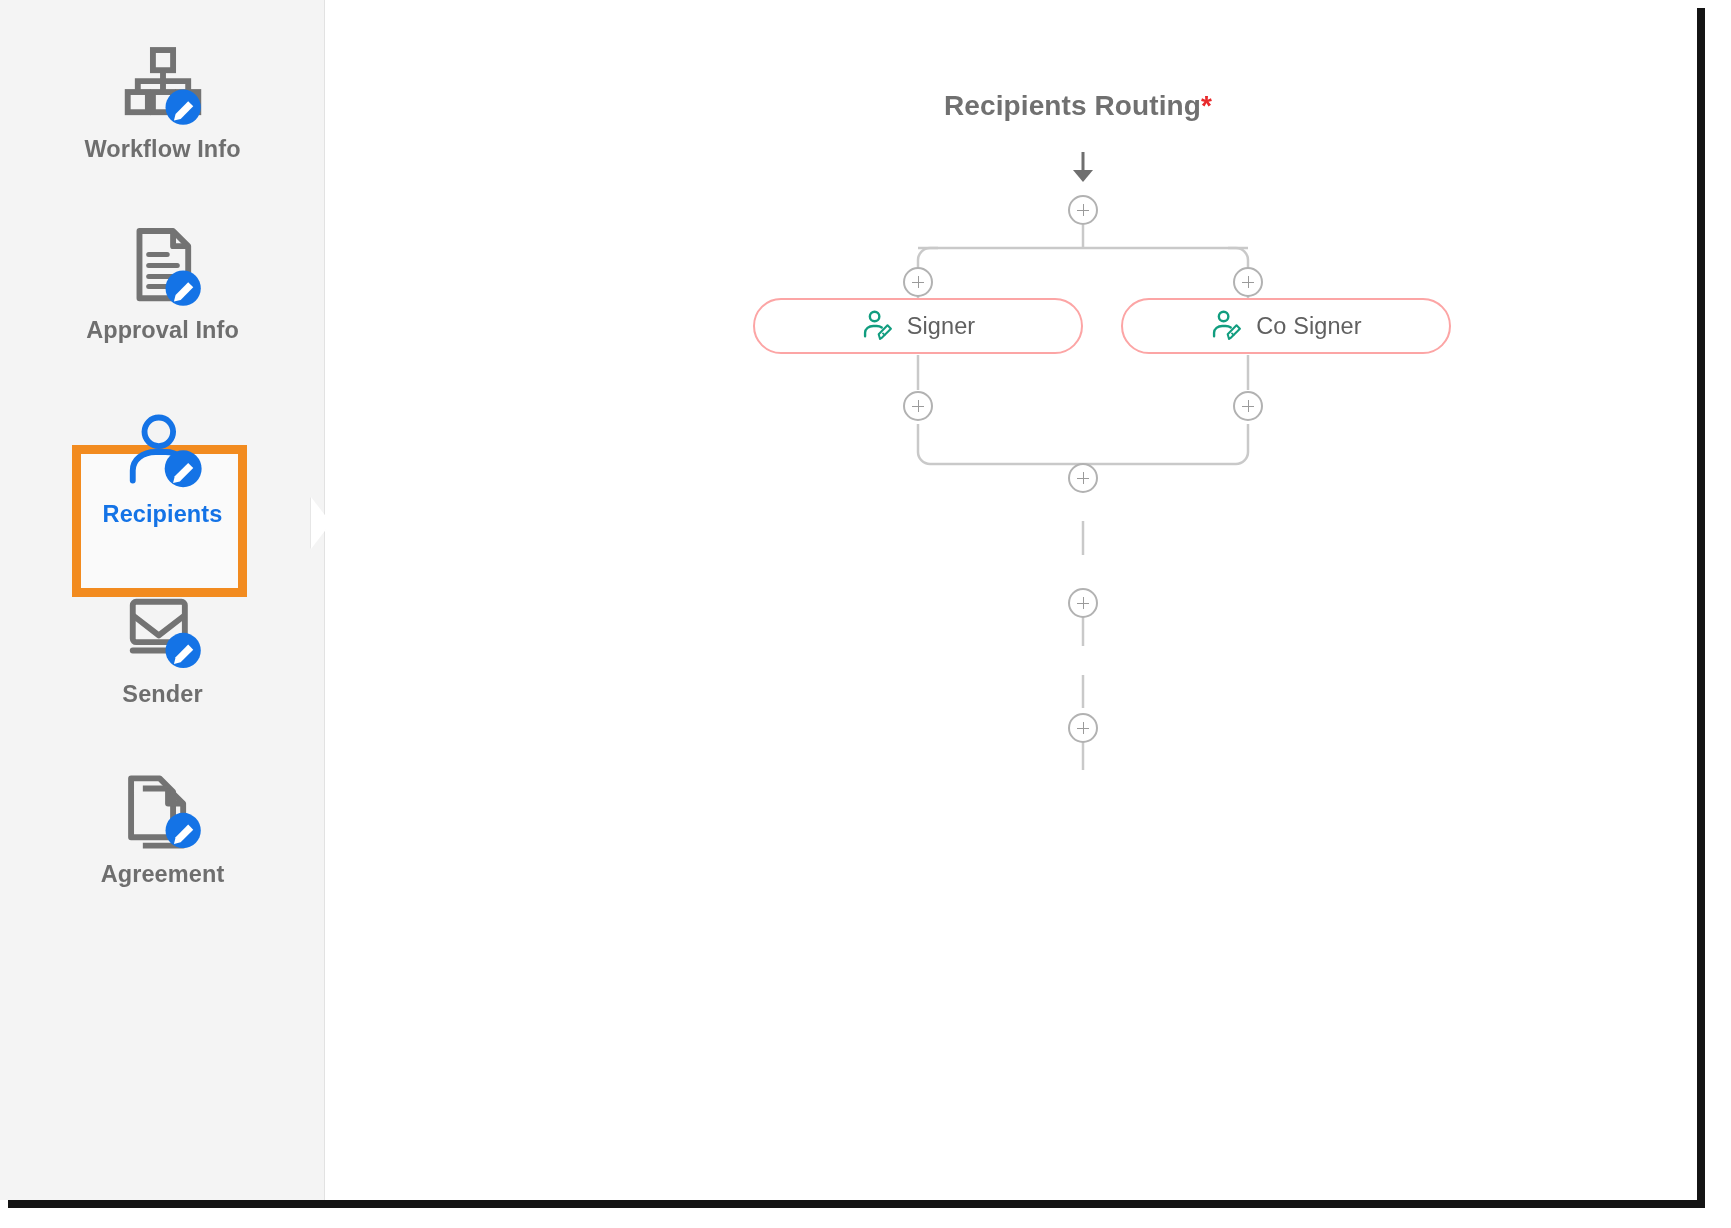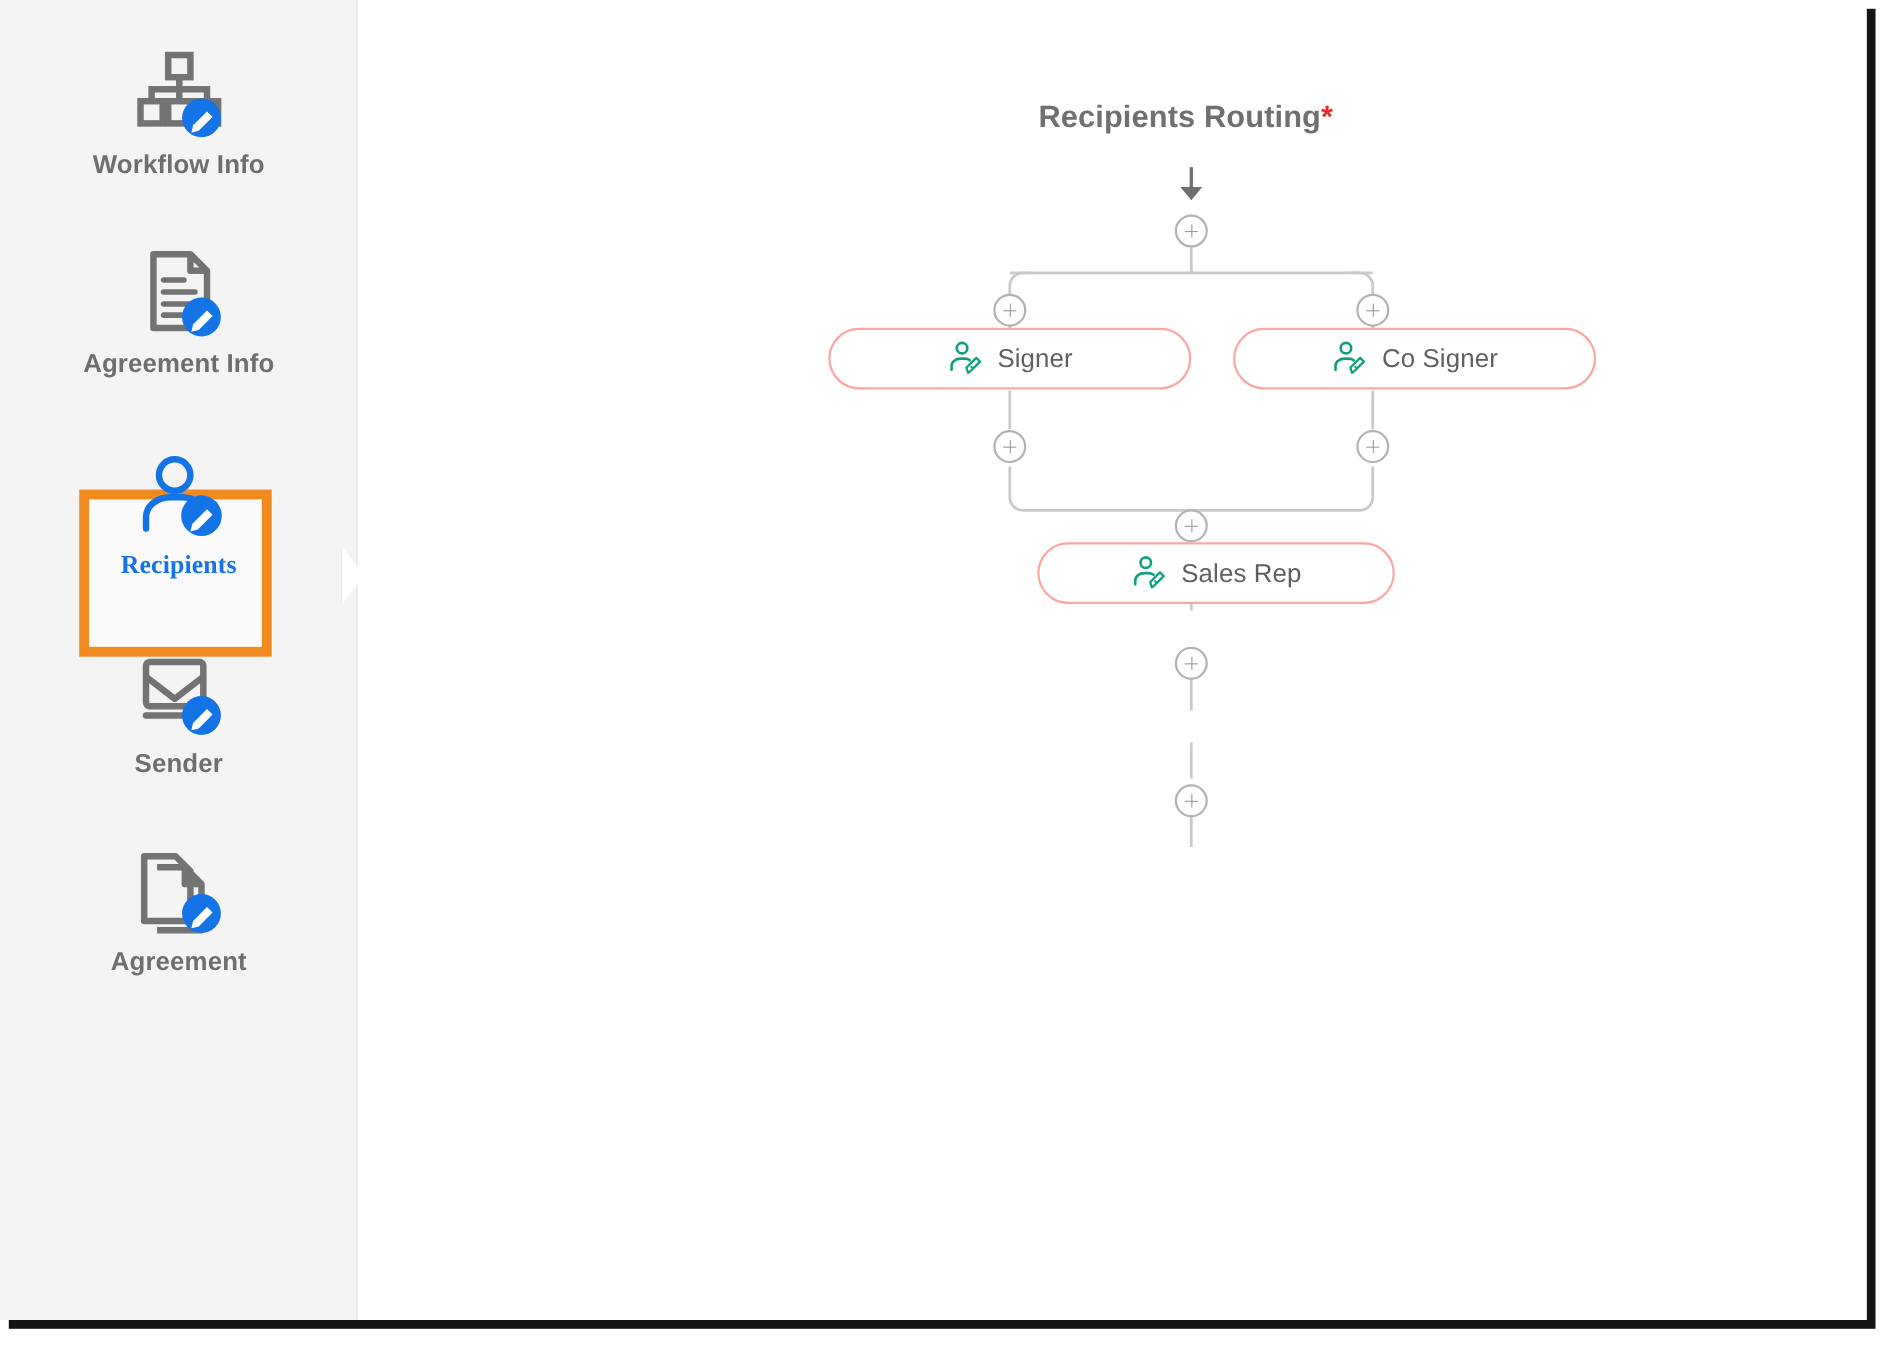--- a/index.html
+++ b/index.html
@@ -187,24 +187,24 @@
           <path d="M62 6 v18 h18" fill="none" stroke="#737373" stroke-width="7" stroke-linejoin="round"></path>
           <g stroke="#737373" stroke-width="6" stroke-linecap="round">
             <path d="M33 34 h22"></path>
               <path d="M33 47 h34"></path>
               <path d="M33 60 h34"></path>
               <path d="M33 72 h22"></path>
           </g>
           <circle cx="74" cy="74" r="21" fill="#1473e6"></circle>
           <path d="M65 82 L80 67 l6 6 l-15 15 l-8 2 z" fill="#ffffff"></path>
         </svg>
-        <span class="nav-label">Agreement Info</span>
-      </div>
-
-      <div class="nav-item selected" style="top:410px;font-family:Liberation Serif, serif;">
+        <span class="nav-label">Approval Info</span>
+      </div>
+
+      <div class="nav-item selected" style="top:410px;">
         <svg class="nav-icon" viewBox="0 0 100 100">
           <circle cx="45" cy="26" r="17" fill="none" stroke="#1473e6" stroke-width="7"></circle>
           <path d="M14 84 v-12 c0-13 12-22 27-22 h12 c7 0 13 2 18 6" fill="none" stroke="#1473e6" stroke-width="7" stroke-linecap="round"></path>
           <circle cx="74" cy="70" r="22" fill="#1473e6"></circle>
           <path d="M64 79 L80 63 l6 6 l-16 16 l-8 2 z" fill="#ffffff"></path>
         </svg>
         <span class="nav-label">Recipients</span>
       </div>
 
       <div class="nav-item" style="top:590px;">
@@ -290,26 +290,17 @@
       <div class="node" style="left:795px; top:298px; width:330px;">
         <svg class="node-icon" viewBox="0 0 100 100">
           <circle cx="40" cy="22" r="14" fill="none" stroke="#119d7f" stroke-width="7"></circle>
           <path d="M12 80 v-10 c0-12 11-20 24-20 h10 c6 0 11 1.6 15 4.6" fill="none" stroke="#119d7f" stroke-width="7" stroke-linecap="round"></path>
           <path d="M56 88 l-4 -14 l26 -26 l10 10 l-26 26 z" fill="none" stroke="#119d7f" stroke-width="6" stroke-linejoin="round"></path>
           <path d="M63 70 l8 8" stroke="#119d7f" stroke-width="5" fill="none"></path>
         </svg>
         <span class="node-label">Co Signer</span>
       </div>
 
-      <div class="node" style="left:617px; top:493px; width:325px;">
-        <svg class="node-icon" viewBox="0 0 100 100">
-          <circle cx="40" cy="22" r="14" fill="none" stroke="#119d7f" stroke-width="7"></circle>
-          <path d="M12 80 v-10 c0-12 11-20 24-20 h10 c6 0 11 1.6 15 4.6" fill="none" stroke="#119d7f" stroke-width="7" stroke-linecap="round"></path>
-          <path d="M56 88 l-4 -14 l26 -26 l10 10 l-26 26 z" fill="none" stroke="#119d7f" stroke-width="6" stroke-linejoin="round"></path>
-          <path d="M63 70 l8 8" stroke="#119d7f" stroke-width="5" fill="none"></path>
-        </svg>
-        <span class="node-label">Sales Rep</span>
-      </div>
 
 
     </div>
   </div>
 </div>
 
 </body></html>

